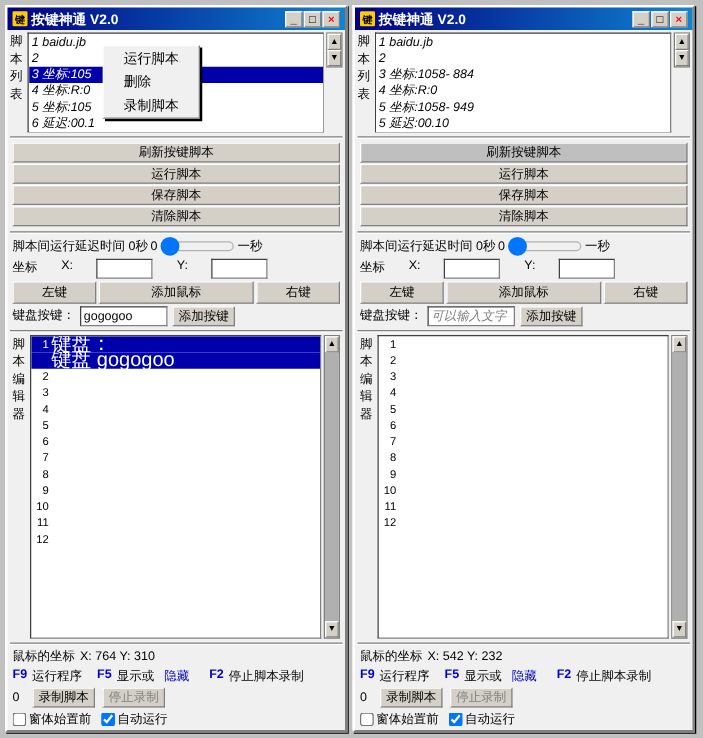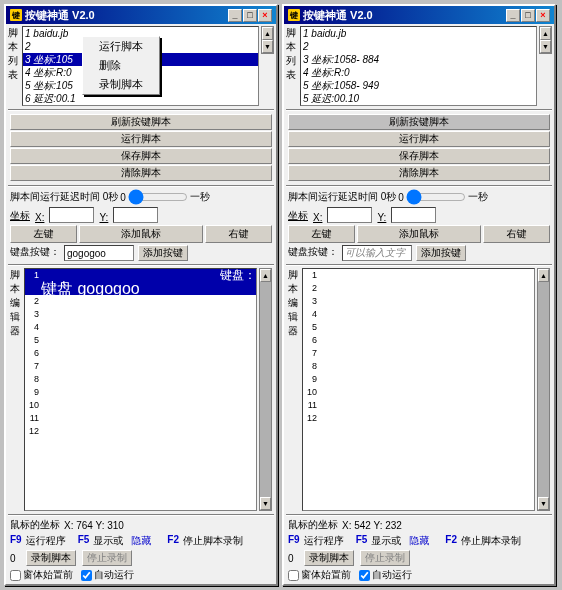--- a/index.html
+++ b/index.html
@@ -168,24 +168,23 @@
       justify-content: center;
     }
     .slider-row {
       display: flex;
       align-items: center;
       gap: 2px;
       padding: 1px 2px;
     }
     .coord-row {
       display: flex;
-      align-items: flex-end;
-      gap: 5px;
-      padding: 0 2px;
-      text-decoration: underline;
+      align-items: flex-start;
+      gap: 19px;
+      padding: 0 2px;
     }
     .coord-input {
       width: 45px;
       height: 16px;
       border: 1px solid #808080;
       border-top-color: #404040;
       border-left-color: #404040;
       font-size: 10px;
       padding: 0 2px;
       background: white;
@@ -403,21 +402,21 @@
           <div style="display: flex; flex-direction: column; font-size: 10px; min-width: 12px;">
             <span>脚</span>
             <span>本</span>
             <span>编</span>
             <span>辑</span>
             <span>器</span>
           </div>
           <div class="editor-listbox">
             <div class="editor-line-row selected" style="display: flex; height: 13px; line-height: 13px; padding-left: 2px;">
               <span style="width: 14px; font-size: 9px; text-align: right; padding-right: 2px; flex-shrink: 0;">1</span>
-              <span style="flex: 1 1 0%; font-size: 12px; text-align: right;">键盘：</span>
+              <span style="flex: 1 1 0%; font-size: 16px;">键盘：</span>
             </div>
             <div class="editor-line-row selected" style="display: flex; height: 13px; line-height: 13px; padding-left: 2px;">
               <span style="width: 14px; font-size: 9px; text-align: right; padding-right: 2px; flex-shrink: 0;"></span>
               <span style="flex: 1 1 0%; font-size: 16px;">键盘  gogogoo</span>
             </div>
             <div class="editor-line-row" style="display: flex; height: 13px; line-height: 13px; padding-left: 2px;">
               <span style="width: 14px; font-size: 9px; text-align: right; padding-right: 2px; flex-shrink: 0;">2</span>
               <span style="flex: 1 1 0%; font-size: 10px;"></span>
             </div>
             <div class="editor-line-row" style="display: flex; height: 13px; line-height: 13px; padding-left: 2px;">

